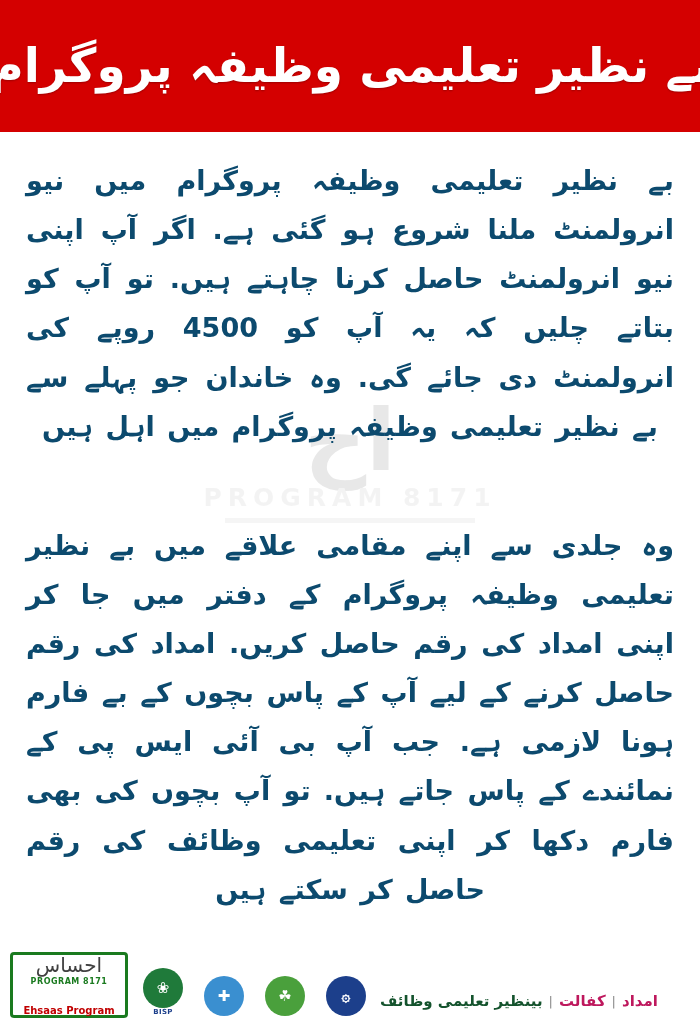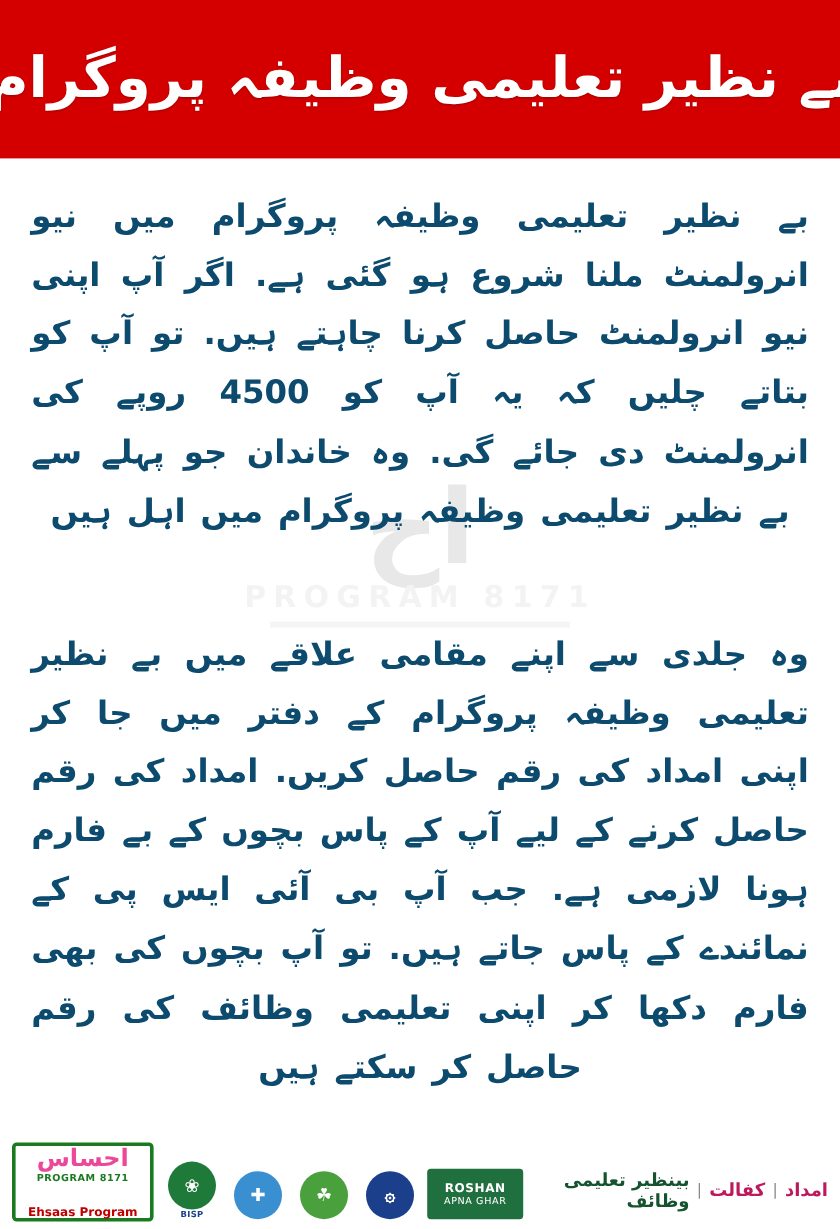--- a/index.html
+++ b/index.html
@@ -122,23 +122,23 @@
     border-radius: 4px;
     background: #ffffff;
     display: flex;
     flex-direction: column;
     align-items: center;
     justify-content: center;
     box-sizing: border-box;
     flex: 0 0 auto;
   }
   .ehsaas-logo .e-urdu {
-    color: #ec4899;
+    color: #404040;
     font-size: 20px;
-    font-weight: bold;
+    font-weight: normal;
     line-height: 1;
     direction: rtl;
   }
   .ehsaas-logo .e-prog {
     color: #1a7a1f;
     font-size: 8px;
     font-weight: bold;
     letter-spacing: 0.5px;
     margin-top: 2px;
   }
@@ -273,26 +273,20 @@
       <div class="partner">
         <div class="badge" style="background:#4aa03c">☘</div>
         <div class="cap"></div>
       </div>
 
       <div class="partner">
         <div class="badge" style="background:#1c3f8b">۞</div>
         <div class="cap"></div>
       </div>
 
-      <div class="partner roshan">
-        <div class="roshan-box">
-          <div class="r1">ROSHAN</div>
-          <div class="r2">APNA GHAR</div>
-        </div>
-      </div>
 
       <div class="tag-group">
         <span class="tag">امداد</span>
         <span class="tag sep">|</span>
         <span class="tag">کفالت</span>
         <span class="tag sep">|</span>
         <span class="tag red">بینظیر تعلیمی وظائف</span>
       </div>
 
     </div>

